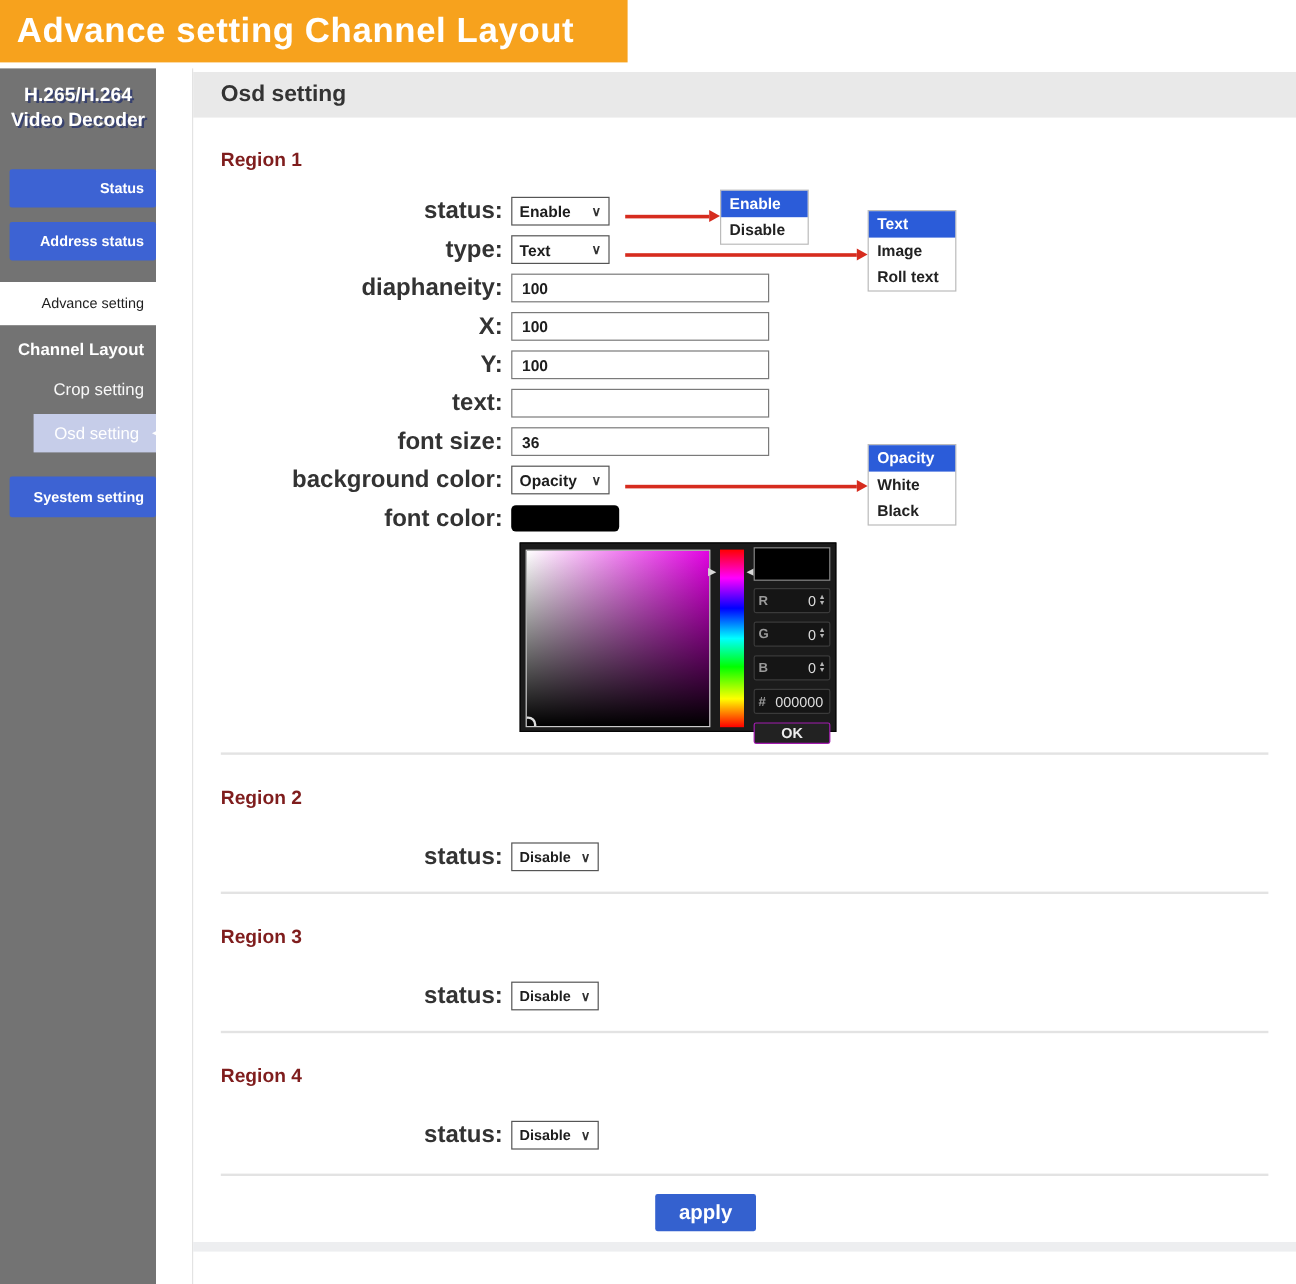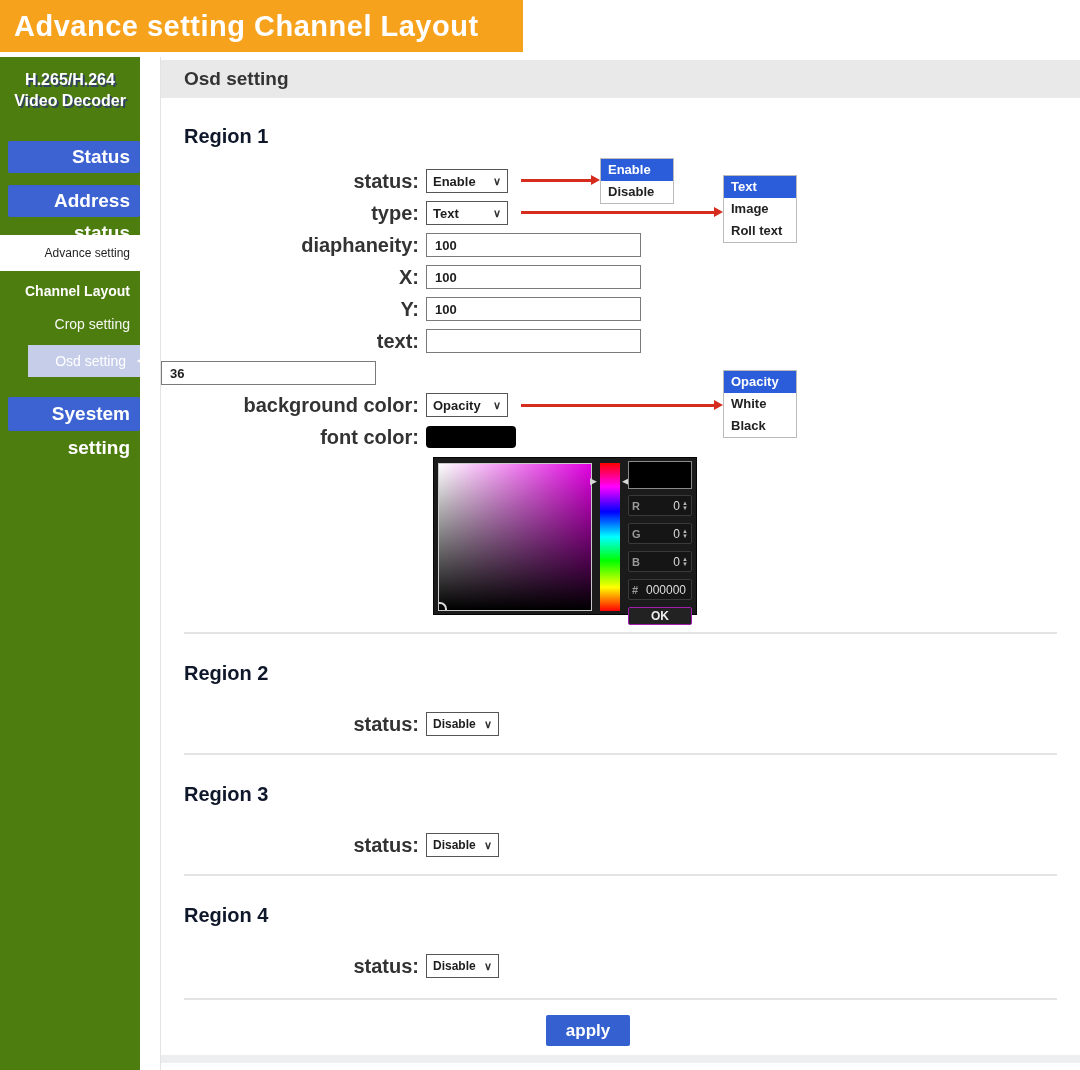--- a/index.html
+++ b/index.html
@@ -4,41 +4,41 @@
 <style>
   * { margin:0; padding:0; box-sizing:border-box; }
   html,body { width:1080px; height:1070px; background:#fff; font-family:"Liberation Sans", sans-serif; overflow:hidden; }
   .canvas { position:relative; width:1080px; height:1070px; }
 
   
   .banner { position:absolute; left:0; top:0; width:523px; height:52px; background:#F7A21D;
             color:#fff; font-size:29px; font-weight:bold; line-height:52px; padding-left:14px; letter-spacing:.5px; }
 
   
-  .sidebar { position:absolute; left:0; top:57px; width:140px; bottom:0; background:#4d7c0f; }
+  .sidebar { position:absolute; left:0; top:57px; width:130px; bottom:0; background:#737373; }
   .logo { margin-top:12px; text-align:center; color:#fff; font-weight:bold; font-size:16px; line-height:21px;
           text-shadow:2px 2px 0 rgba(45,56,110,.85); }
   .nav-btn { margin:12px 0 0 8px; height:32px; background:#3D63D3; border-radius:2px; color:#fff;
-             font-weight:bold; font-size:19px; line-height:32px; text-align:right; padding-right:10px; cursor:pointer; }
+             font-weight:bold; font-size:12px; line-height:32px; text-align:right; padding-right:10px; cursor:pointer; }
   .nav-btn.first { margin-top:30px; }
   .nav-btn.system { margin-top:20px; height:34px; line-height:34px; }
   .nav-active { margin-top:18px; height:36px; background:#fff; color:#1f1f1f; font-weight:normal; font-size:12px;
                 line-height:36px; text-align:right; padding-right:10px; cursor:pointer; }
   .sub { margin-top:7px; height:27px; line-height:27px; color:#fff; font-size:14px; font-weight:bold;
          text-align:right; padding-right:10px; cursor:pointer; }
   .sub.dim { font-weight:normal; opacity:.95; height:25px; line-height:25px; }
   .sub-active { position:relative; margin:8px 0 0 28px; height:32px; background:#C6CDE9; color:#fff; font-size:14px;
                 line-height:32px; text-align:right; padding-right:14px; cursor:pointer; }
   .sub-active .tri { position:absolute; right:-6px; top:9px; color:#fff; font-size:12px; line-height:12px; }
 
   
   .content { position:absolute; left:160px; top:57px; right:0; bottom:0; border-left:1px solid #e3e3e3; background:#fff; }
   .content-header { margin-top:3px; height:38px; background:#E9E9E9; color:#333; font-weight:bold; font-size:19px;
                     line-height:38px; padding-left:23px; }
-  .region-title { margin:27px 0 0 23px; font-size:20px; font-weight:bold; color:#0f172a; }
+  .region-title { margin:27px 0 0 23px; font-size:16px; font-weight:bold; color:#7f1d1d; }
   .region-title.gap { margin-top:28px; }
 
   .form { margin-top:21px; }
   .frow { display:flex; align-items:center; height:24px; margin-bottom:8px; }
   .frow.solo { margin:27px 0 0 0; }
   .flabel { width:265px; padding-right:7px; text-align:right; font-weight:bold; font-size:20px; color:#333; }
   .select { width:82px; height:24px; border:1px solid #555; background:#fff; display:flex; align-items:center;
             justify-content:space-between; padding:0 6px; font-size:13px; font-weight:bold; color:#1d1d1d; cursor:pointer; }
   .select.sm { width:73px; font-size:12px; }
   .chev { font-size:11px; color:#333; font-weight:bold; }
@@ -141,20 +141,21 @@
       </div>
       <div class="frow">
         <div class="flabel">Y:</div>
         <input class="tinput" value="100" style="">
       </div>
       <div class="frow">
         <div class="flabel">text:</div>
         <input class="tinput" value="" style="">
       </div>
       <div class="frow">
+        <div class="flabel">font size:</div>
         <input class="tinput" value="36" style="">
       </div>
       <div class="frow">
         <div class="flabel">background color:</div>
         <div class="select">
           <span>Opacity</span>
           <span class="chev">∨</span>
         </div>
       </div>
       <div class="frow">

